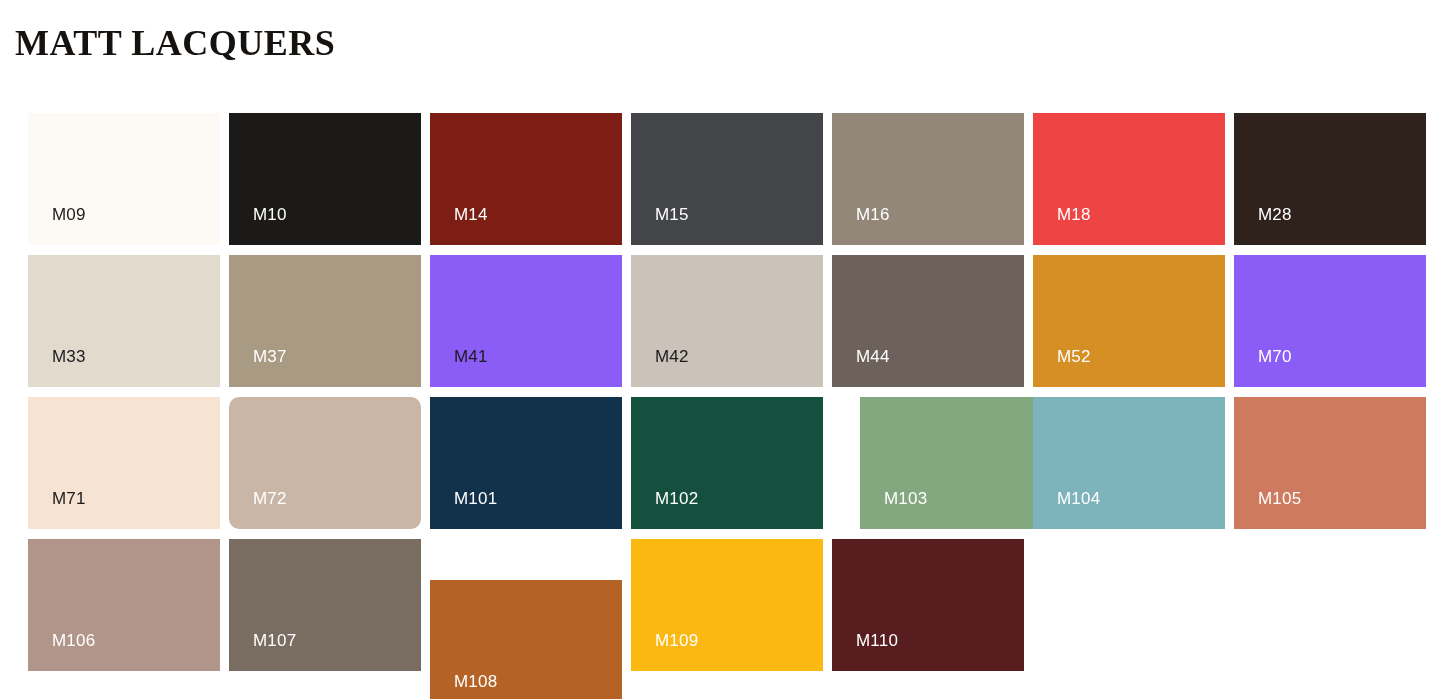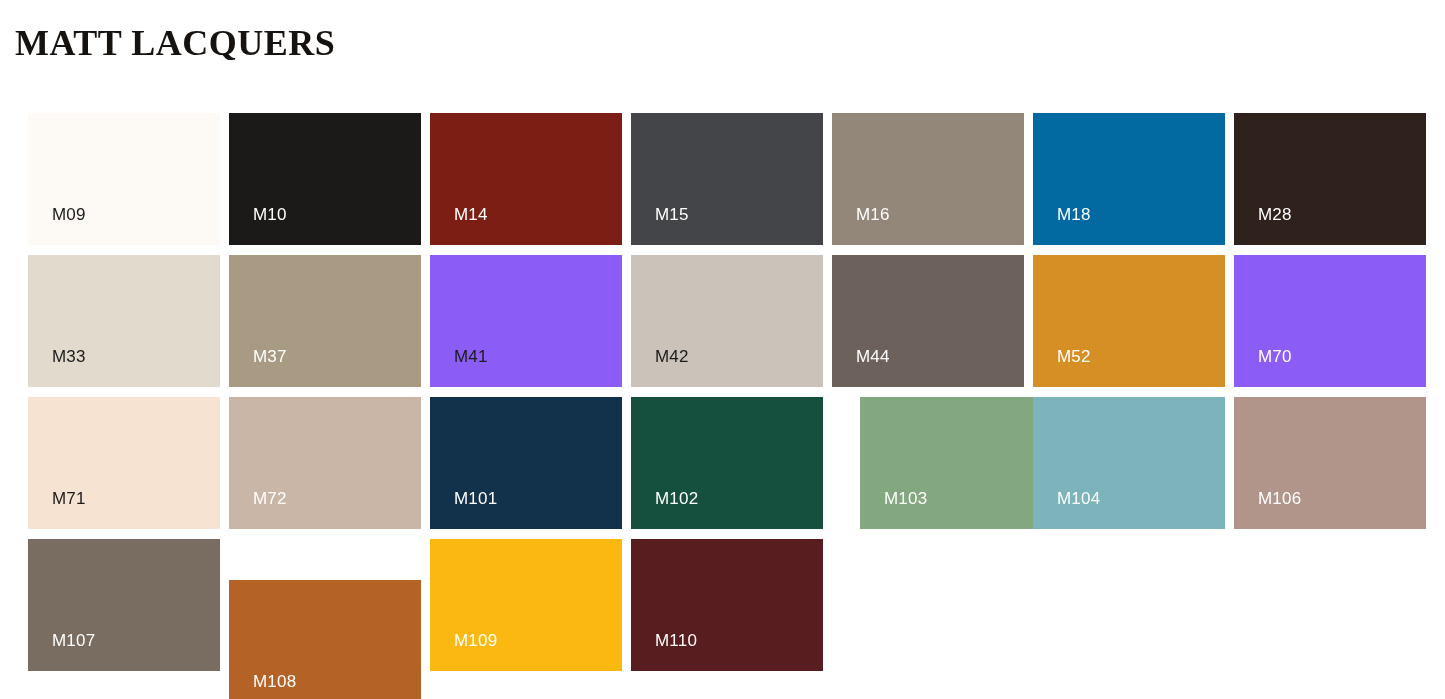--- a/index.html
+++ b/index.html
@@ -82,21 +82,21 @@
       </div>
       <div class="swatch" style="background: rgb(124, 30, 20);">
         <span class="swatch-label label-light">M14</span>
       </div>
       <div class="swatch" style="background: rgb(67, 69, 73);">
         <span class="swatch-label label-light">M15</span>
       </div>
       <div class="swatch" style="background: rgb(147, 135, 122);">
         <span class="swatch-label label-light">M16</span>
       </div>
-      <div class="swatch" style="background: #0369a1;">
+      <div class="swatch" style="background: #ef4444;">
         <span class="swatch-label label-light">M18</span>
       </div>
       <div class="swatch" style="background: rgb(47, 33, 28);">
         <span class="swatch-label label-light">M28</span>
       </div>
       <div class="swatch" style="background: rgb(227, 218, 206);">
         <span class="swatch-label label-dark">M33</span>
       </div>
       <div class="swatch" style="background: rgb(168, 154, 131);">
         <span class="swatch-label label-light">M37</span>
@@ -112,34 +112,37 @@
       </div>
       <div class="swatch" style="background: rgb(214, 143, 37);">
         <span class="swatch-label label-light">M52</span>
       </div>
       <div class="swatch" style="background: #8b5cf6;">
         <span class="swatch-label label-light">M70</span>
       </div>
       <div class="swatch" style="background: rgb(246, 227, 210);">
         <span class="swatch-label label-dark">M71</span>
       </div>
-      <div class="swatch" style="background: rgb(201, 182, 167);">
+      <div class="swatch" style="background: rgb(201, 182, 167); border-radius: 10px;">
         <span class="swatch-label label-light">M72</span>
       </div>
       <div class="swatch" style="background: rgb(18, 49, 74);">
         <span class="swatch-label label-light">M101</span>
       </div>
       <div class="swatch" style="background: rgb(21, 80, 62);">
         <span class="swatch-label label-light">M102</span>
       </div>
       <div class="swatch" style="background: rgb(131, 167, 127); margin-left: 28px;">
         <span class="swatch-label label-light">M103</span>
       </div>
       <div class="swatch" style="background: rgb(125, 180, 187);">
         <span class="swatch-label label-light">M104</span>
+      </div>
+      <div class="swatch" style="background: rgb(205, 122, 95);">
+        <span class="swatch-label label-light">M105</span>
       </div>
       <div class="swatch" style="background: rgb(178, 149, 138);">
         <span class="swatch-label label-light">M106</span>
       </div>
       <div class="swatch" style="background: rgb(120, 109, 96);">
         <span class="swatch-label label-light">M107</span>
       </div>
       <div class="swatch" style="background: rgb(181, 98, 38); margin-top: 41px;">
         <span class="swatch-label label-light">M108</span>
       </div>

